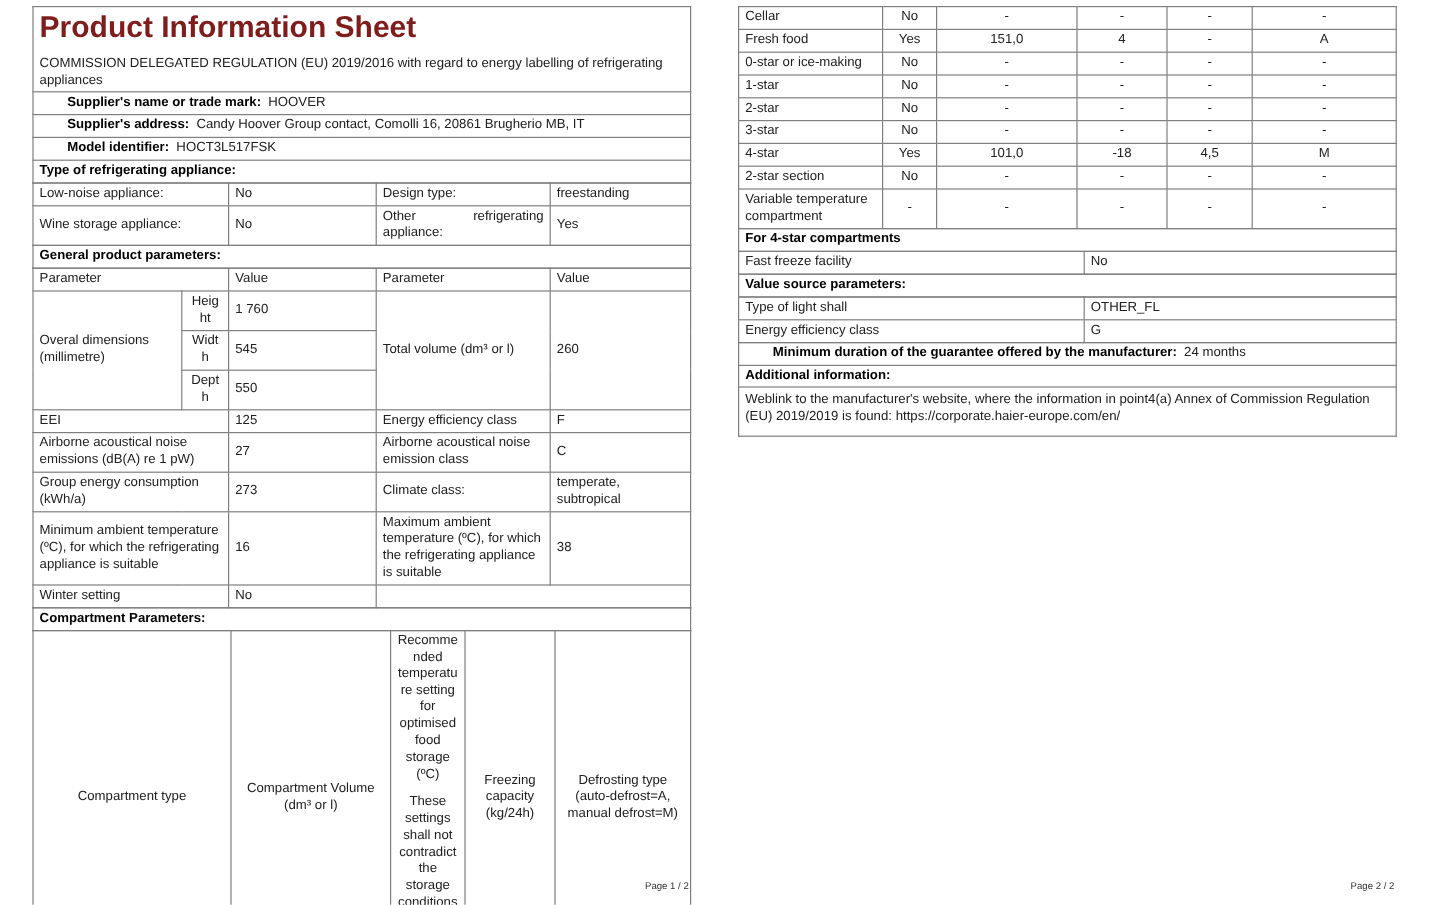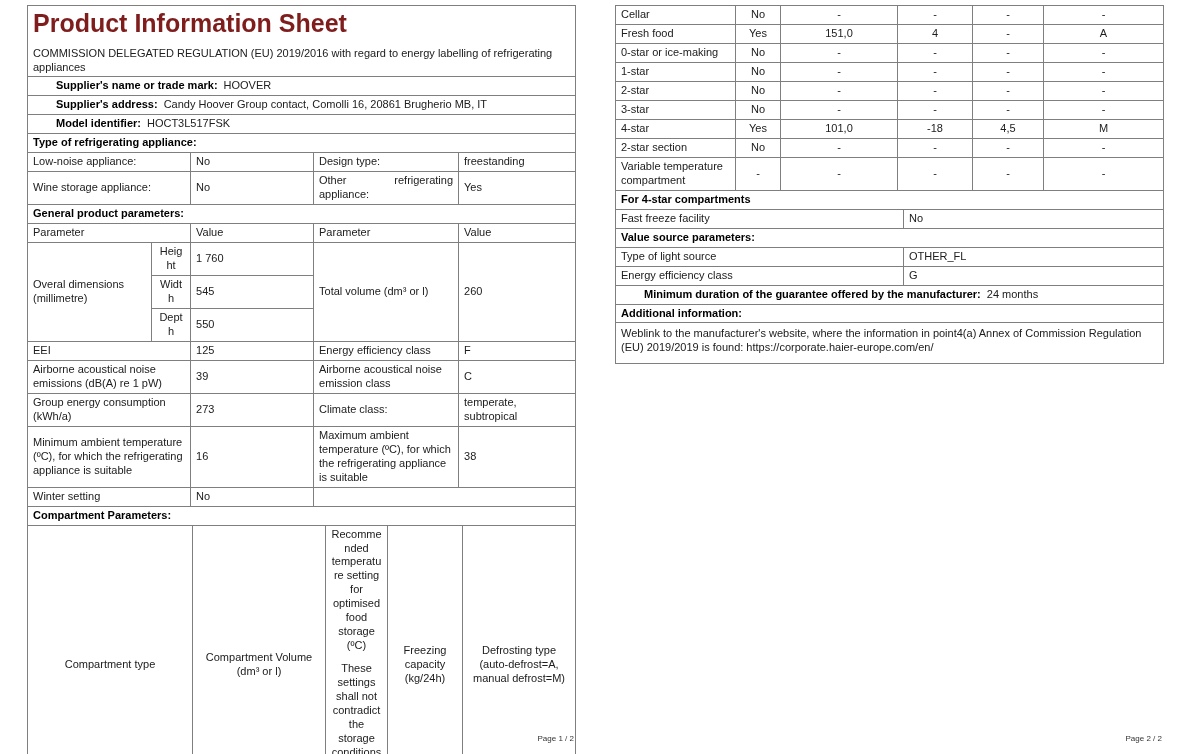--- a/index.html
+++ b/index.html
@@ -131,21 +131,21 @@
         <td>550</td>
       </tr>
       <tr>
         <td colspan="2">EEI</td>
         <td>125</td>
         <td>Energy efficiency class</td>
         <td>F</td>
       </tr>
       <tr>
         <td colspan="2">Airborne acoustical noise emissions (dB(A) re 1 pW)</td>
-        <td>39</td>
+        <td>27</td>
         <td>Airborne acoustical noise emission class</td>
         <td>C</td>
       </tr>
       <tr>
         <td colspan="2">Group energy consumption (kWh/a)</td>
         <td>273</td>
         <td>Climate class:</td>
         <td>temperate, subtropical</td>
       </tr>
       <tr>
@@ -321,21 +321,21 @@
     </tbody>
       </table>
 
     <table class="grid">
       <colgroup>
           <col style="width:288px">
           <col style="width:260px">
         </colgroup>
       <tbody>
           <tr>
-        <td>Type of light source</td>
+        <td>Type of light shall</td>
         <td>OTHER_FL</td>
       </tr>
       <tr>
         <td>Energy efficiency class</td>
         <td>G</td>
       </tr>
     </tbody>
       </table>
 
     <table class="grid">

